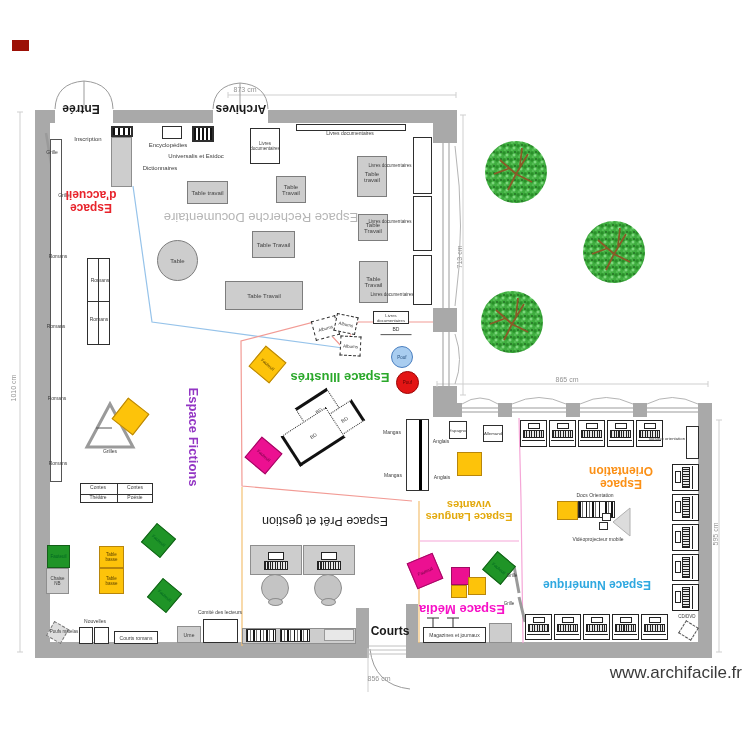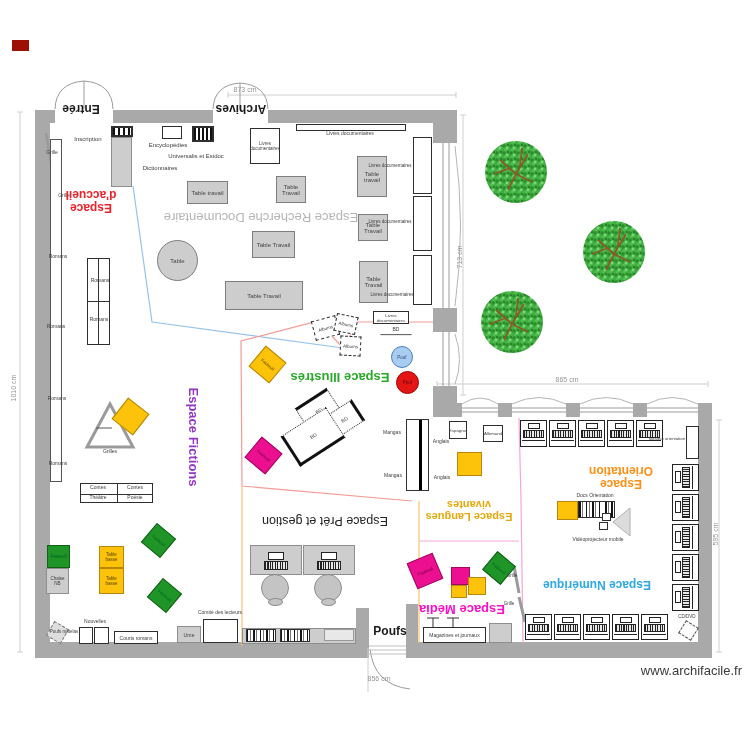--- a/index.html
+++ b/index.html
@@ -29,21 +29,21 @@
   .books{background:repeating-linear-gradient(90deg,#151515 0 1.5px,#fff 1.5px 3px,#777 3px 4px,#fff 4px 6.5px)}
   .c-acc{color:#e8242c;font-size:12px}
   .c-rec{color:#b5b5b5;font-weight:normal;font-size:13px}
   .c-fic{color:#9336c4;font-size:13px}
   .c-ill{color:#2aa82a;font-size:13px}
   .c-pre{color:#222;font-weight:normal;font-size:12.5px}
   .c-lan{color:#e3a90c;font-size:11px}
   .c-med{color:#f711c7;font-size:13px}
   .c-num{color:#2fa8e0;font-size:12px}
   .c-ori{color:#fb9016;font-size:12px}
-  .wm{position:absolute;font-size:13px;color:#3a3a3a;z-index:7}
+  .wm{position:absolute;font-size:17px;color:#3a3a3a;z-index:7}
   .logo{position:absolute;background:#9c1006;z-index:7}
   .chair{position:absolute;background:#c4c4c4;border:1px solid #8e8e8e;border-radius:50%;z-index:3}
 </style>
 </head>
 <body>
 
 <div id="plan">
 
   <div class="wall" style="left:35px;top:110px;width:20px;height:13px"></div>
   <div class="wall" style="left:113px;top:110px;width:100px;height:13px"></div>
@@ -414,21 +414,21 @@
   <div class="zl c-pre" style="left:325px;top:521px;white-space:nowrap">Espace Prêt et gestion</div>
   <div class="zl c-lan" style="left:469px;top:511px">Espace Langues
 vivantes</div>
   <div class="zl c-med" style="left:462px;top:609px;white-space:nowrap">Espace Média</div>
   <div class="zl c-num" style="left:597px;top:584px;white-space:nowrap">Espace Numérique</div>
   <div class="zl c-ori" style="left:621px;top:477px">Espace
 Orientation</div>
 
   <div class="dl" style="left:81px;top:109px">Entrée</div>
   <div class="dl" style="left:241px;top:109px">Archives</div>
-  <div class="dl up" style="left:390px;top:631px">Poufs</div>
+  <div class="dl up" style="left:390px;top:631px">Courts</div>
 
   <div class="dim" style="left:245px;top:89px">873 cm</div>
   <div class="dim v" style="left:459px;top:257px">713 cm</div>
   <div class="dim" style="left:567px;top:379px">865 cm</div>
   <div class="dim v" style="left:715px;top:534px">595 cm</div>
   <div class="dim v" style="left:13px;top:388px">1010 cm</div>
   <div class="dim" style="left:379px;top:678px">856 cm</div>
 
   <div class="logo" style="left:12px;top:40px;width:17px;height:11px"></div>
   <div class="wm" style="right:8px;top:663px">www.archifacile.fr</div>

